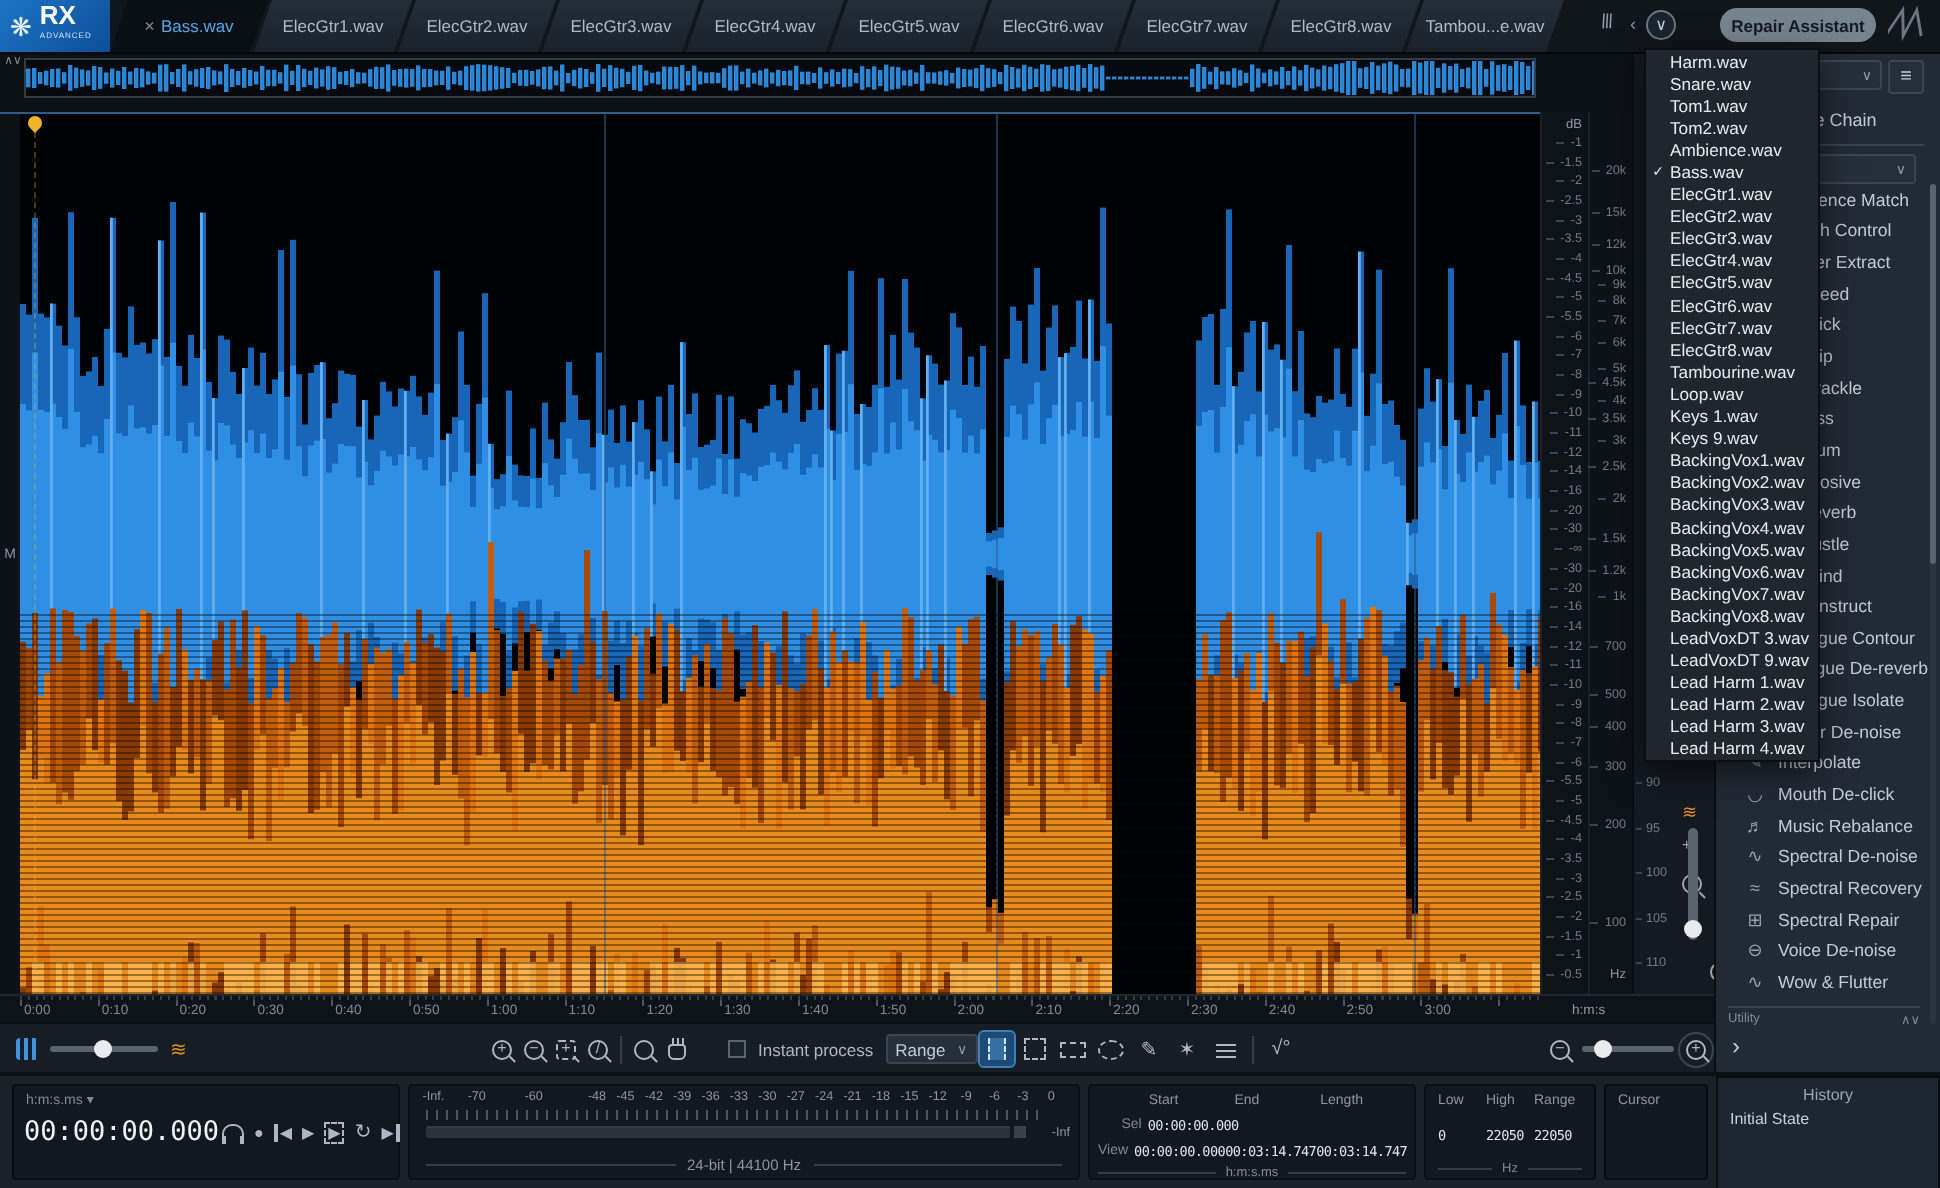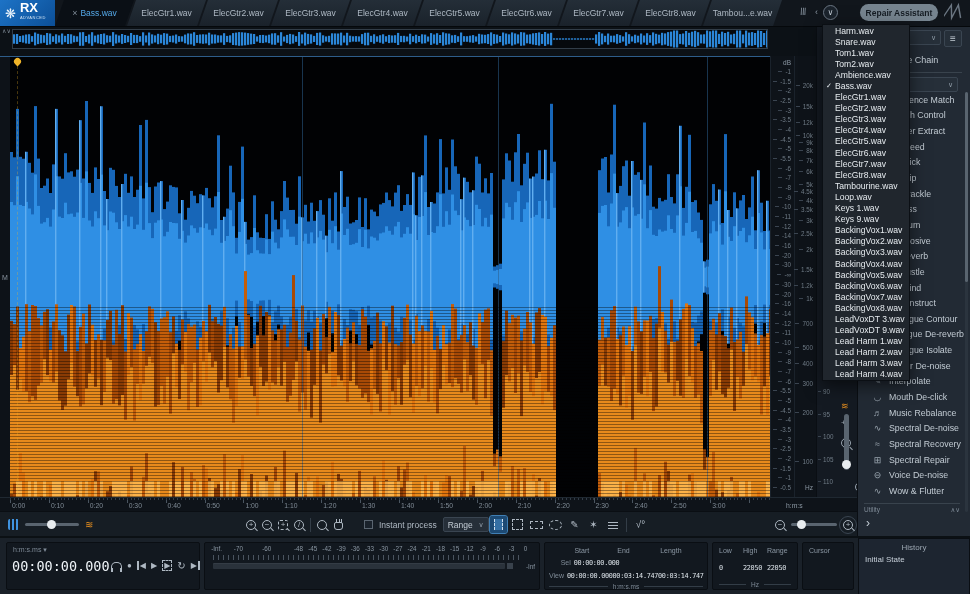--- a/index.html
+++ b/index.html
@@ -1830,20 +1830,23 @@
           <span class="mlabel" style="left: 79%;">-12</span>
           <span class="mlabel" style="left: 83.25%;">-9</span>
           <span class="mlabel" style="left: 87.5%;">-6</span>
           <span class="mlabel" style="left: 91.75%;">-3</span>
           <span class="mlabel" style="left: 96%;">0</span>
         </div>
       <div id="m-ticks"></div>
       <div id="m-bar"></div>
       <div id="m-clipbox"></div>
       <span id="m-clip">-Inf</span>
+      <div id="m-fmt">
+          <span>24-bit | 44100 Hz</span>
+        </div>
     </section>
 
     <section id="selview" class="blk">
       <div class="grid">
         <div class="grow" style="height:11px">
           <span class="glab"></span>
           <span class="gcell">Start</span>
           <span class="gcell">End</span>
           <span class="gcell">Length</span>
         </div>

